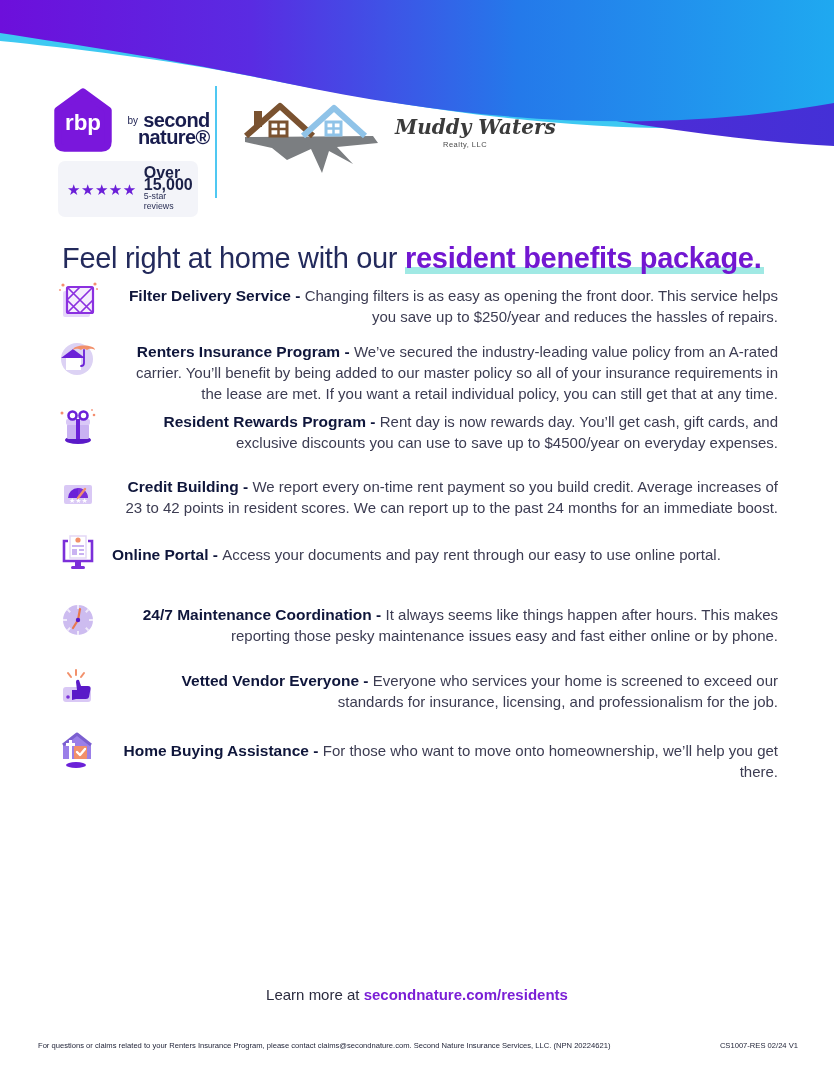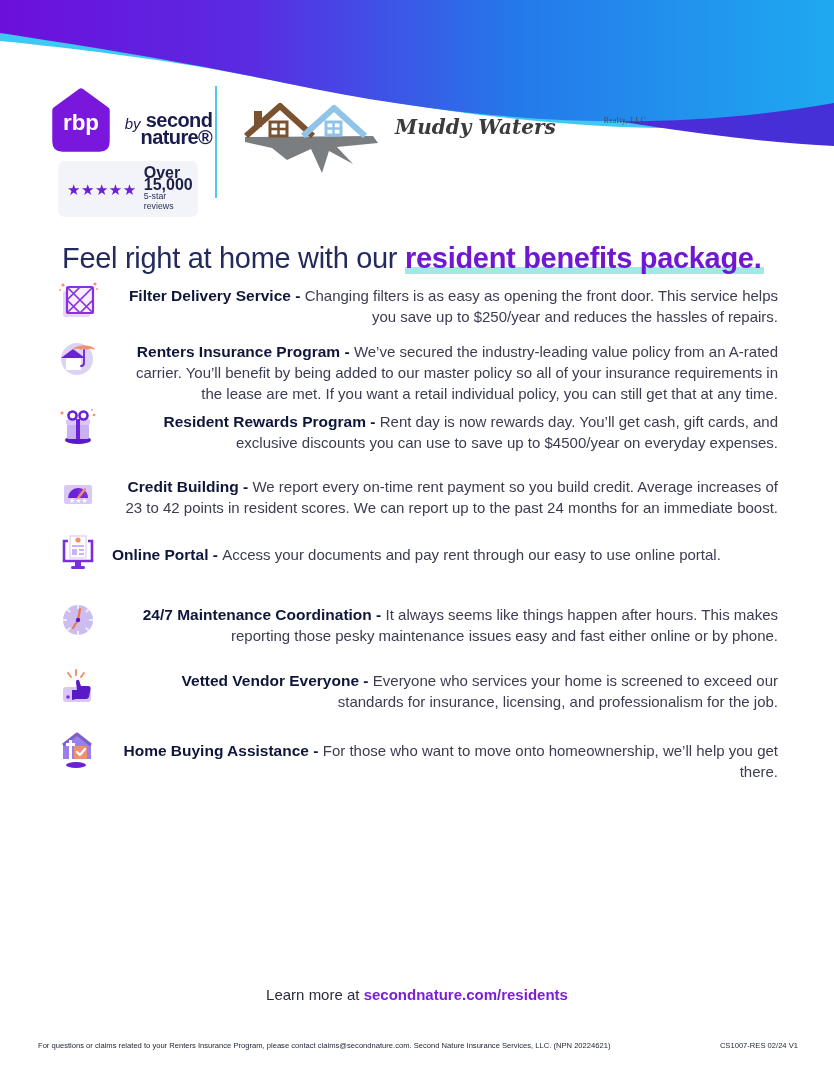--- a/index.html
+++ b/index.html
@@ -7,35 +7,35 @@
     position:relative;width:834px;height:1080px;background:#fff;overflow:hidden;
     font-family:"Liberation Sans", sans-serif;color:#222B5C;
   }
   
   .wave{position:absolute;top:0;left:0;width:834px;height:200px;}
   
   .brand-row{position:absolute;top:85px;left:58px;display:flex;align-items:flex-start;}
   .rbp-block{width:140px;display:flex;flex-direction:column;align-items:center;}
   .rbp-mark-row{display:flex;align-items:center;}
   .rbp-text{margin-left:7px;display:flex;align-items:flex-start;margin-top:14px;}
-  .rbp-by{font-size:15px;color:#191D4E;margin-top:3px;margin-right:0;font-style:italic;}
+  .rbp-by{font-size:10px;color:#191D4E;margin-top:3px;margin-right:0;}
   .rbp-name{display:flex;flex-direction:column;align-items:flex-end;line-height:17px;
     font-weight:bold;font-size:20px;letter-spacing:-0.6px;color:#191D4E;}
   .reviews-badge{margin-top:2px;background:#F3F4F9;border-radius:7px;padding:6px 9px;
     display:flex;align-items:center;width:122px;}
   .stars{color:#6B1FD8;font-size:15px;letter-spacing:0.5px;line-height:15px;white-space:nowrap;}
   .badge-text{margin-left:7px;display:flex;flex-direction:column;}
   .badge-line1{font-size:16px;font-weight:bold;color:#1B2048;line-height:12px;}
   .badge-line2{font-size:8.8px;color:#2A2F55;line-height:10px;}
   .divider{width:2px;height:112px;background:#4FC8F2;margin-left:17px;margin-top:1px;}
   .partner-block{margin-left:24px;display:flex;align-items:flex-start;}
-  .partner-text{margin-left:4px;margin-top:30px;display:flex;flex-direction:row;}
+  .partner-text{margin-left:4px;margin-top:30px;display:flex;flex-direction:column;}
   .partner-name{font-family:"DejaVu Serif", serif;font-style:italic;font-weight:bold;
     font-size:20px;color:#3B3B3B;white-space:nowrap;}
-  .partner-sub{font-family:Liberation Serif, serif;font-size:7.5px;color:#4A4A4A;
+  .partner-sub{font-family:Liberation Sans, sans-serif;font-size:7.5px;color:#4A4A4A;
     margin-left:48px;margin-top:1px;letter-spacing:0.5px;}
   
   .headline{position:absolute;top:240px;left:62px;width:740px;
     font-size:29px;letter-spacing:-0.3px;line-height:36px;color:#232A5C;}
   .headline .hl{
     font-weight:bold;color:#7217D1;padding-right:3px;
     background-image:linear-gradient(#A0E9E4,#A0E9E4);
     background-repeat:no-repeat;background-size:100% 13px;background-position:0 25px;}
   
   .benefits{position:absolute;top:285px;left:58px;width:720px;}

